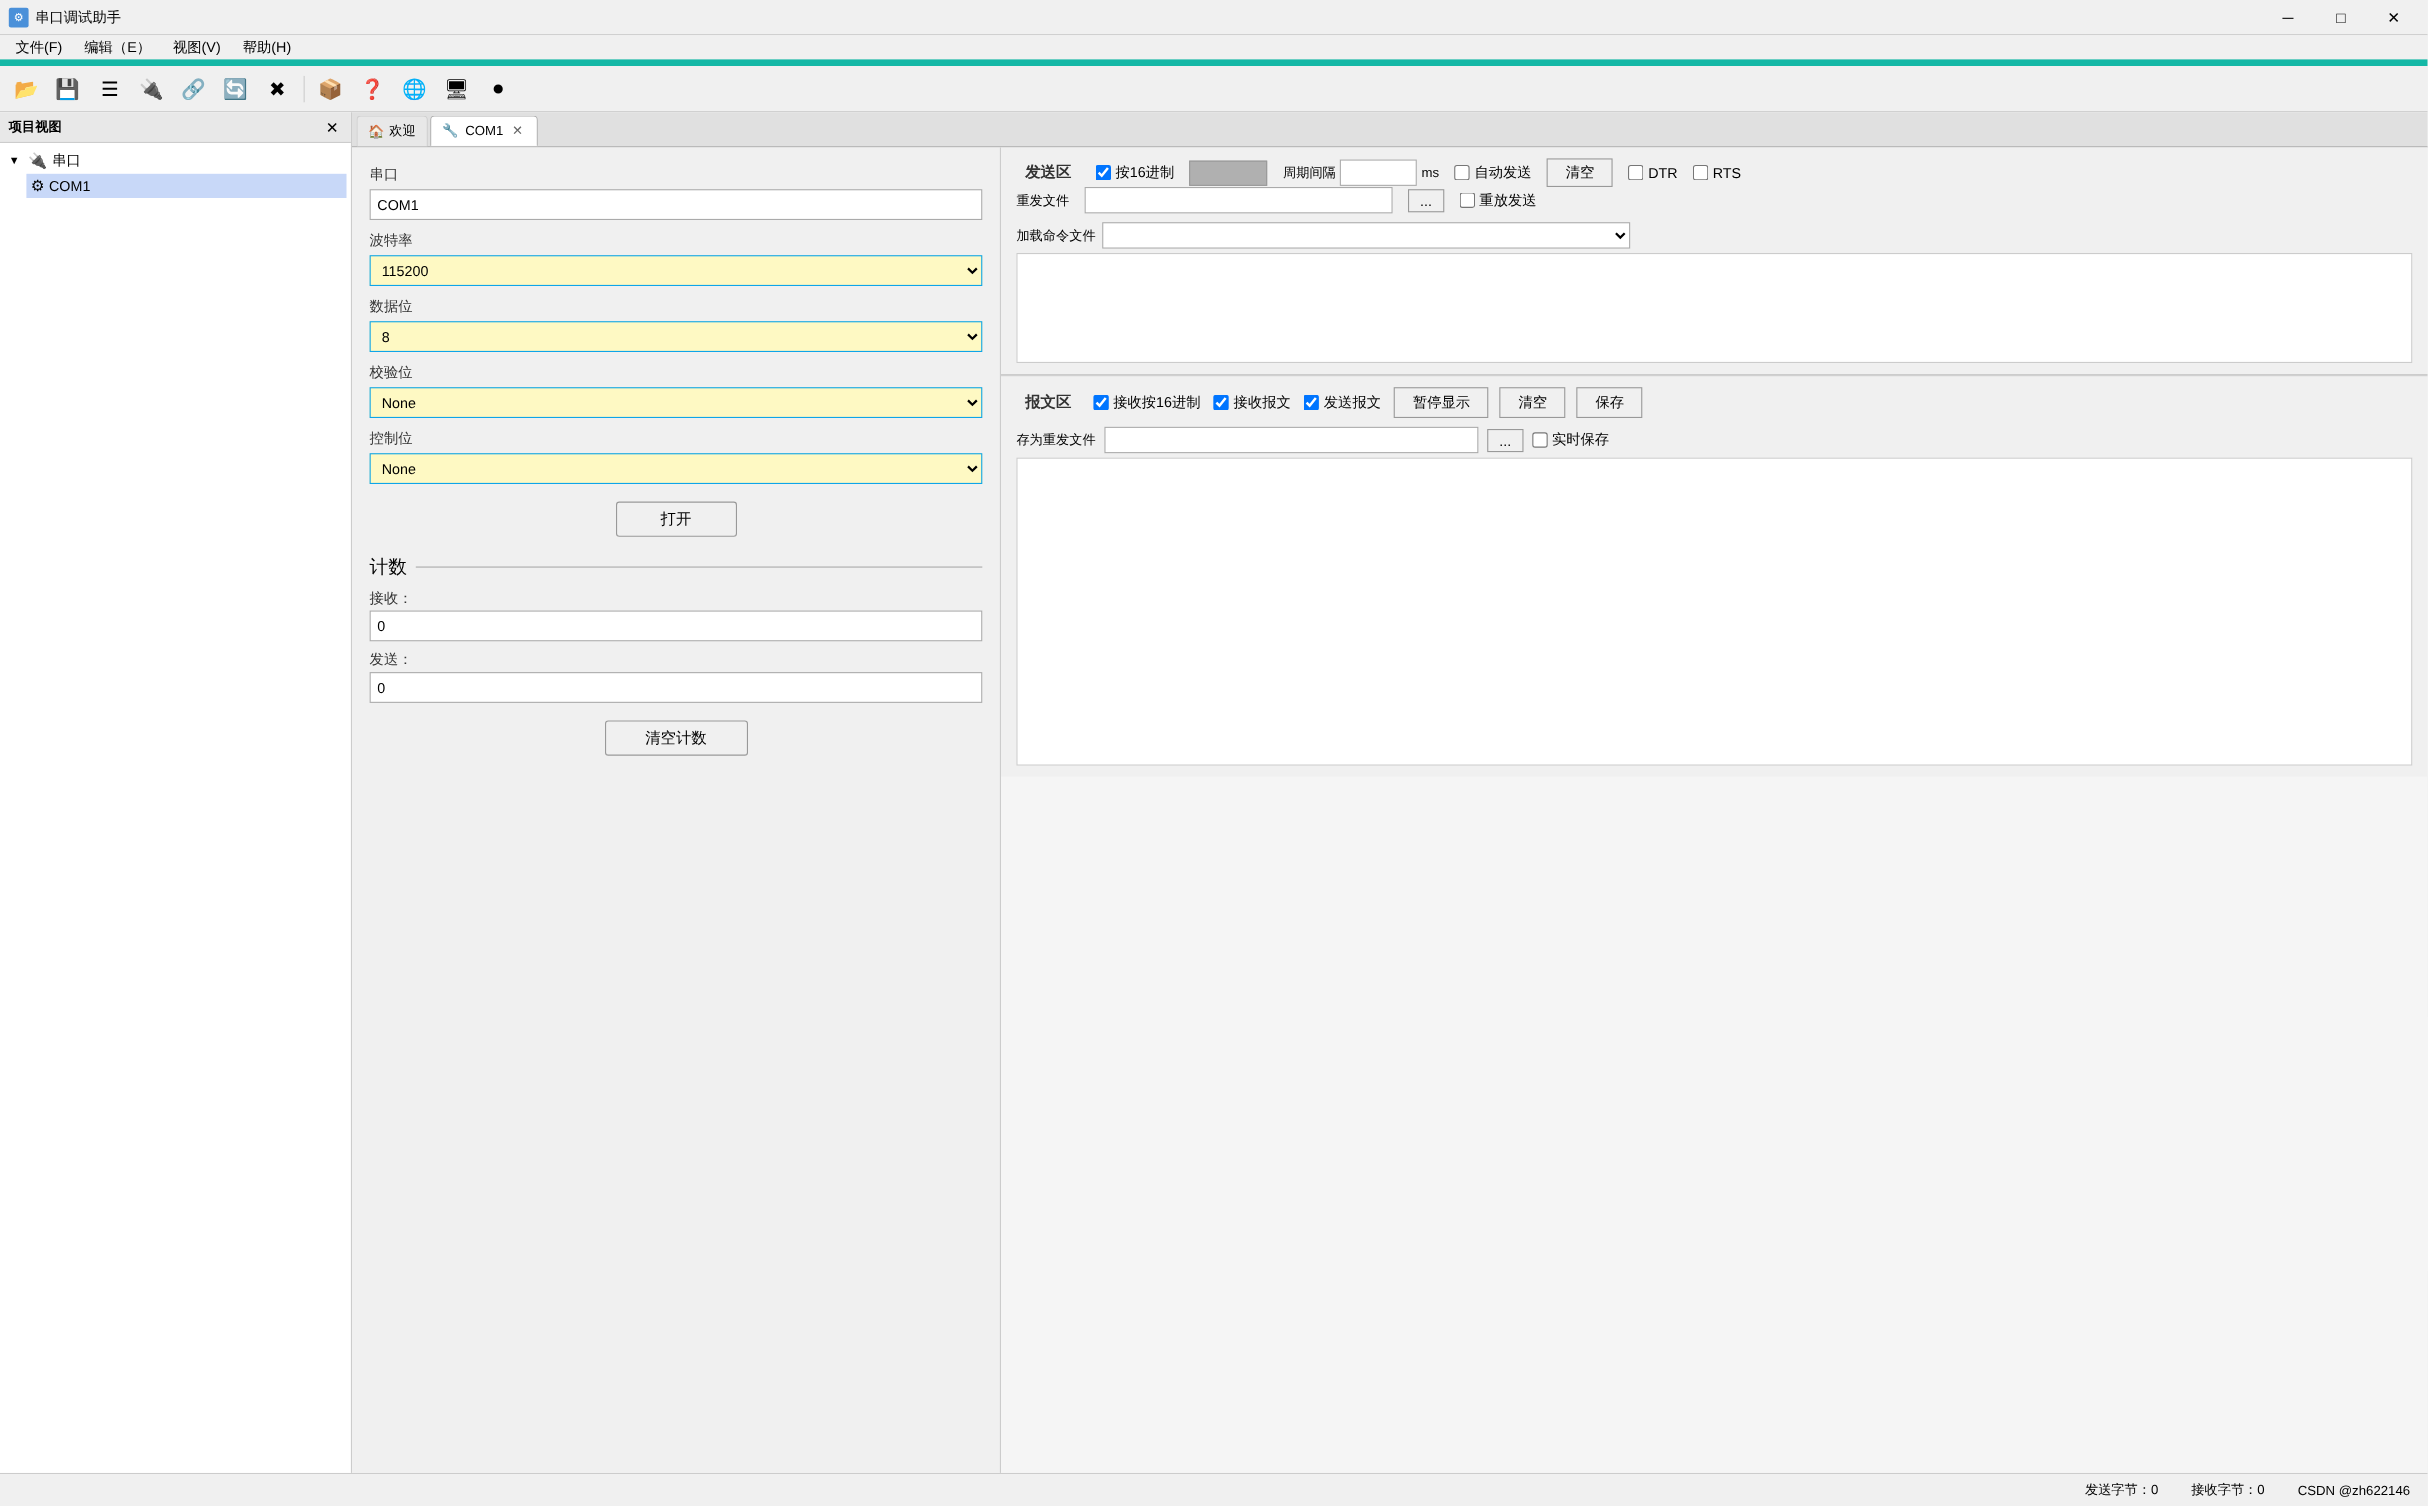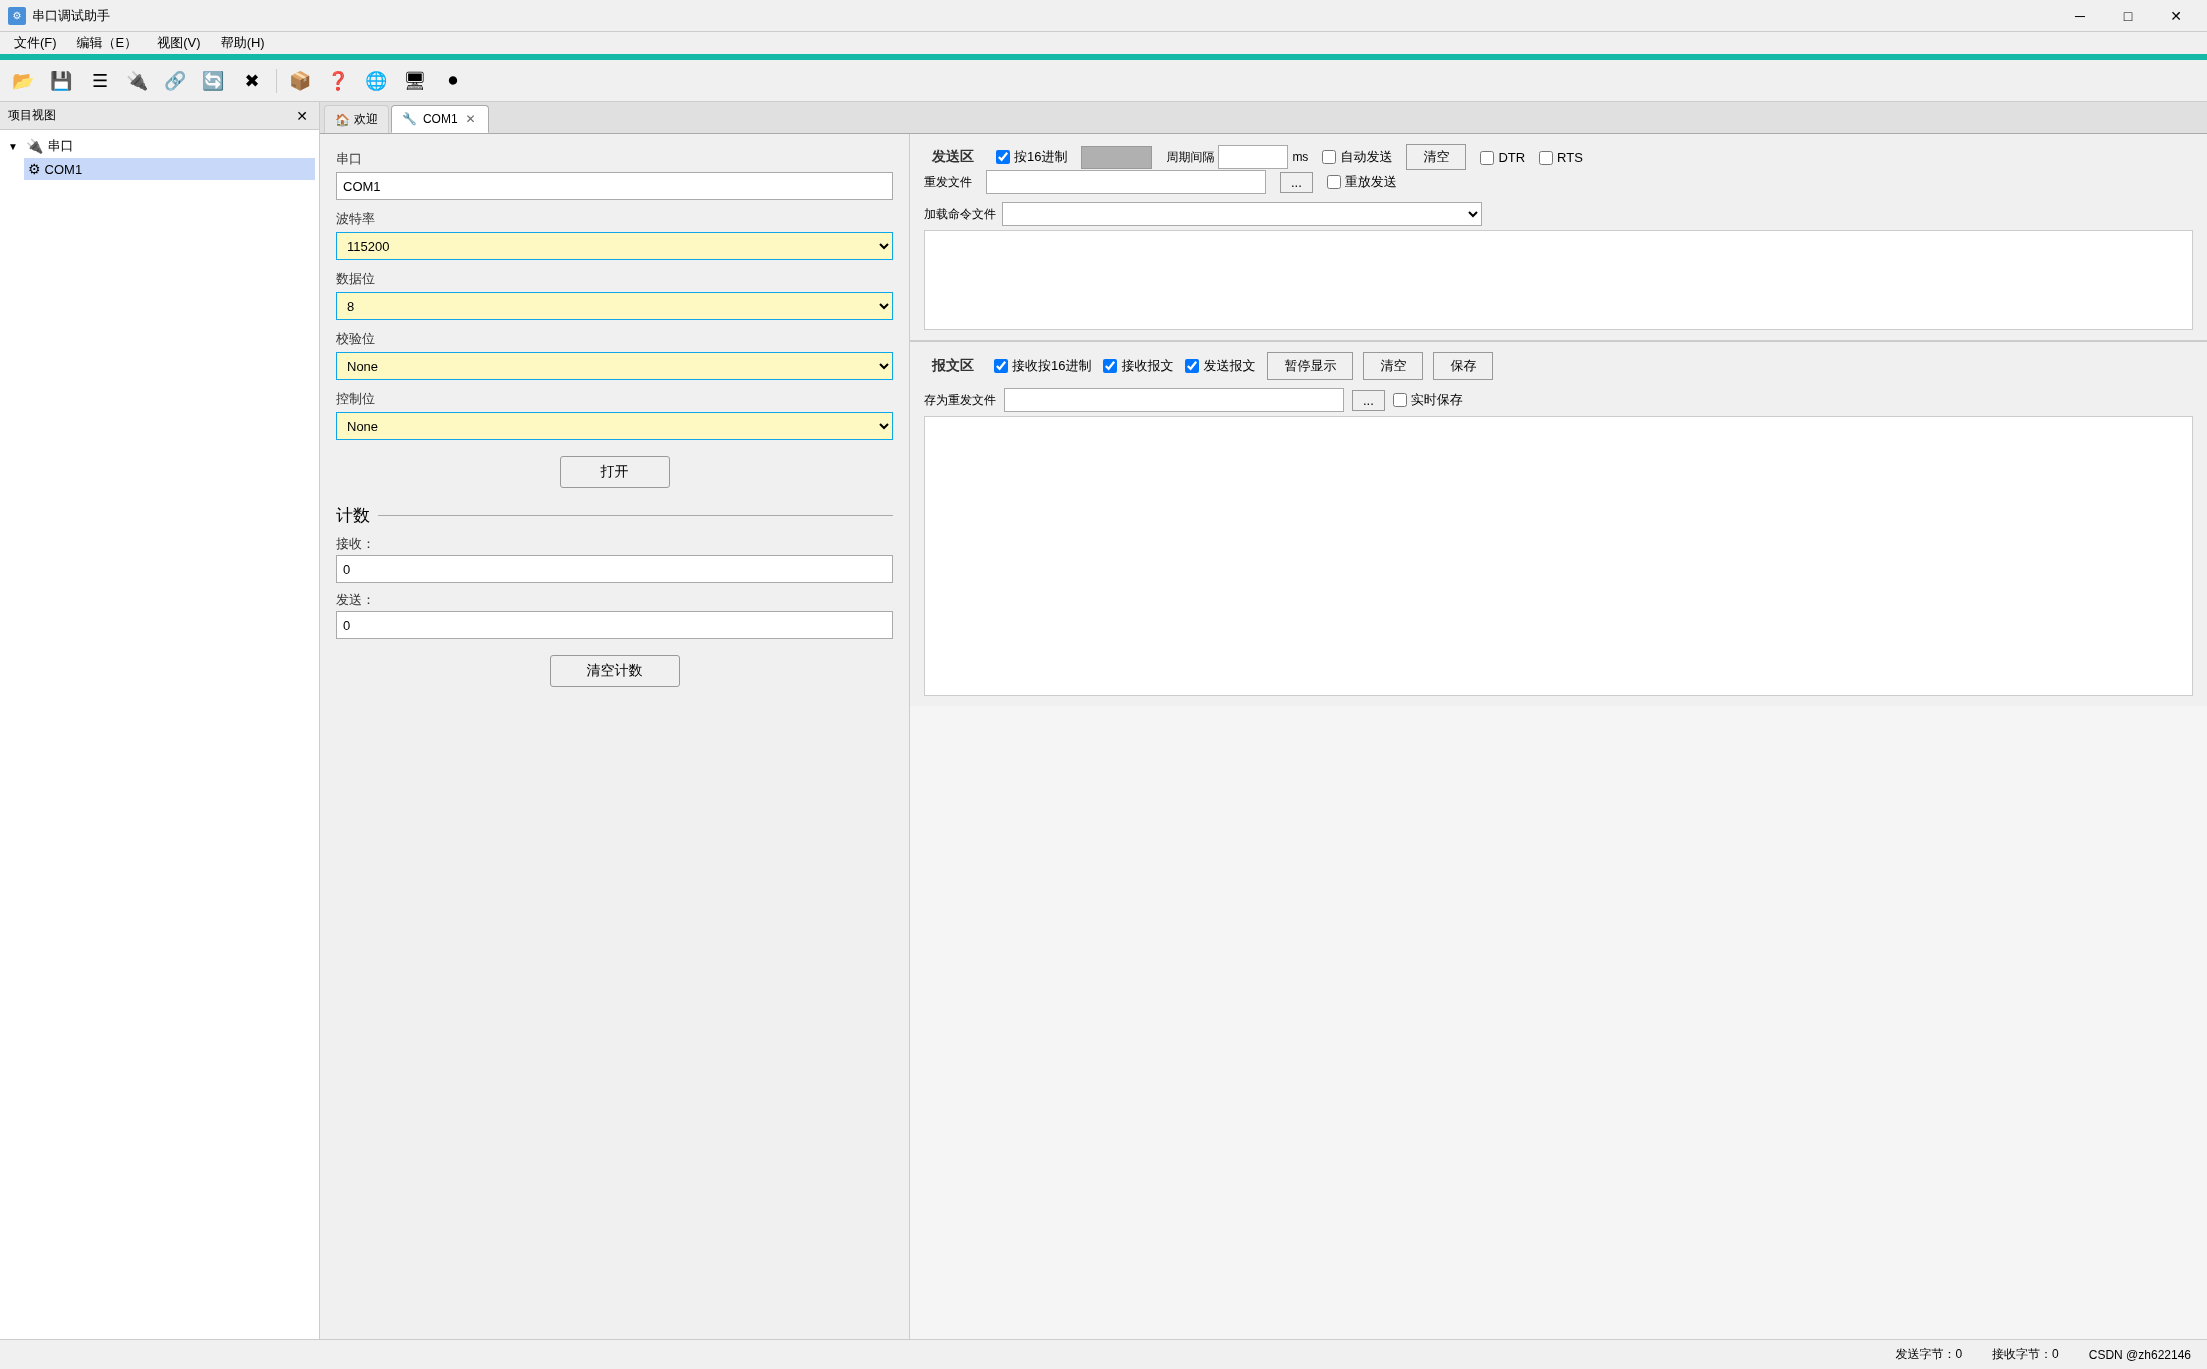--- a/index.html
+++ b/index.html
@@ -21,21 +21,21 @@
     .toolbar { background: #f0f0f0; border-bottom: 1px solid #ccc; height: 42px; display: flex; align-items: center; padding: 0 6px; gap: 2px; }
     .tb-btn { width: 36px; height: 34px; border: 1px solid transparent; background: transparent; cursor: pointer; display: flex; align-items: center; justify-content: center; font-size: 18px; border-radius: 2px; }
     .tb-separator { width: 1px; height: 24px; background: #ccc; margin: 0 4px; }
 
     
     .main-area { display: flex; height: calc(1369px - 32px - 28px - 42px - 30px); }
 
     
     .left-panel { width: 320px; border-right: 1px solid #ccc; background: #fff; display: flex; flex-direction: column; }
     .left-panel-header { background: #e8e8e8; border-bottom: 1px solid #ccc; height: 28px; display: flex; align-items: center; justify-content: space-between; padding: 0 8px; }
-    .left-panel-title { font-size: 12px; font-weight: normal; text-align: right; }
+    .left-panel-title { font-size: 12px; font-weight: bold; text-align: right; }
     .left-panel-close { width: 18px; height: 18px; border: none; background: transparent; cursor: pointer; font-size: 14px; display: flex; align-items: center; justify-content: center; }
     .tree-area { padding: 4px; flex: 1; }
     .tree-item { display: flex; align-items: center; gap: 4px; padding: 3px 4px; cursor: pointer; }
     .tree-item.selected { background: #c8d8f8; }
     .tree-icon { font-size: 14px; }
     .tree-label { font-size: 13px; }
     .tree-children { padding-left: 20px; }
     .tree-toggle { font-size: 10px; width: 14px; }
 
     
@@ -72,21 +72,21 @@
     
     .send-zone { padding: 10px 14px; background: #f0f0f0; border-bottom: 1px solid #ccc; }
     .send-header { display: flex; align-items: center; gap: 14px; flex-wrap: wrap; }
     .zone-title { font-size: 14px; font-weight: bold; color: #333; padding: 0 8px; }
     .checkbox-group { display: flex; align-items: center; gap: 4px; }
     .checkbox-group label { font-size: 13px; }
     .send-btn-grey { padding: 3px 20px; background: #b0b0b0; border: 1px solid #999; cursor: pointer; font-size: 13px; color: white; }
     .period-group { display: flex; align-items: center; gap: 4px; }
     .period-input { width: 70px; height: 24px; border: 1px solid #aaa; background: #fff; padding: 2px 4px; font-size: 13px; }
     .clear-btn { padding: 3px 16px; background: #f0f0f0; border: 1px solid #999; cursor: pointer; font-size: 13px; }
-    .dtr-group { display: flex; align-items: flex-end; gap: 4px; }
+    .dtr-group { display: flex; align-items: flex-start; gap: 4px; }
     .dtr-group label { font-size: 13px; }
 
     .send-row2 { display: flex; align-items: center; gap: 14px; margin-top: 0; }
     .resend-input { width: 280px; height: 24px; border: 1px solid #aaa; background: #fff; padding: 2px 4px; font-size: 12px; }
     .dots-btn { padding: 2px 10px; background: #f0f0f0; border: 1px solid #999; cursor: pointer; font-size: 13px; }
 
     .load-cmd-row { display: flex; align-items: center; gap: 6px; margin-top: 8px; }
     .load-cmd-select { width: 480px; height: 24px; border: 1px solid #aaa; background: #fff; padding: 2px 4px; font-size: 13px; }
 
     

